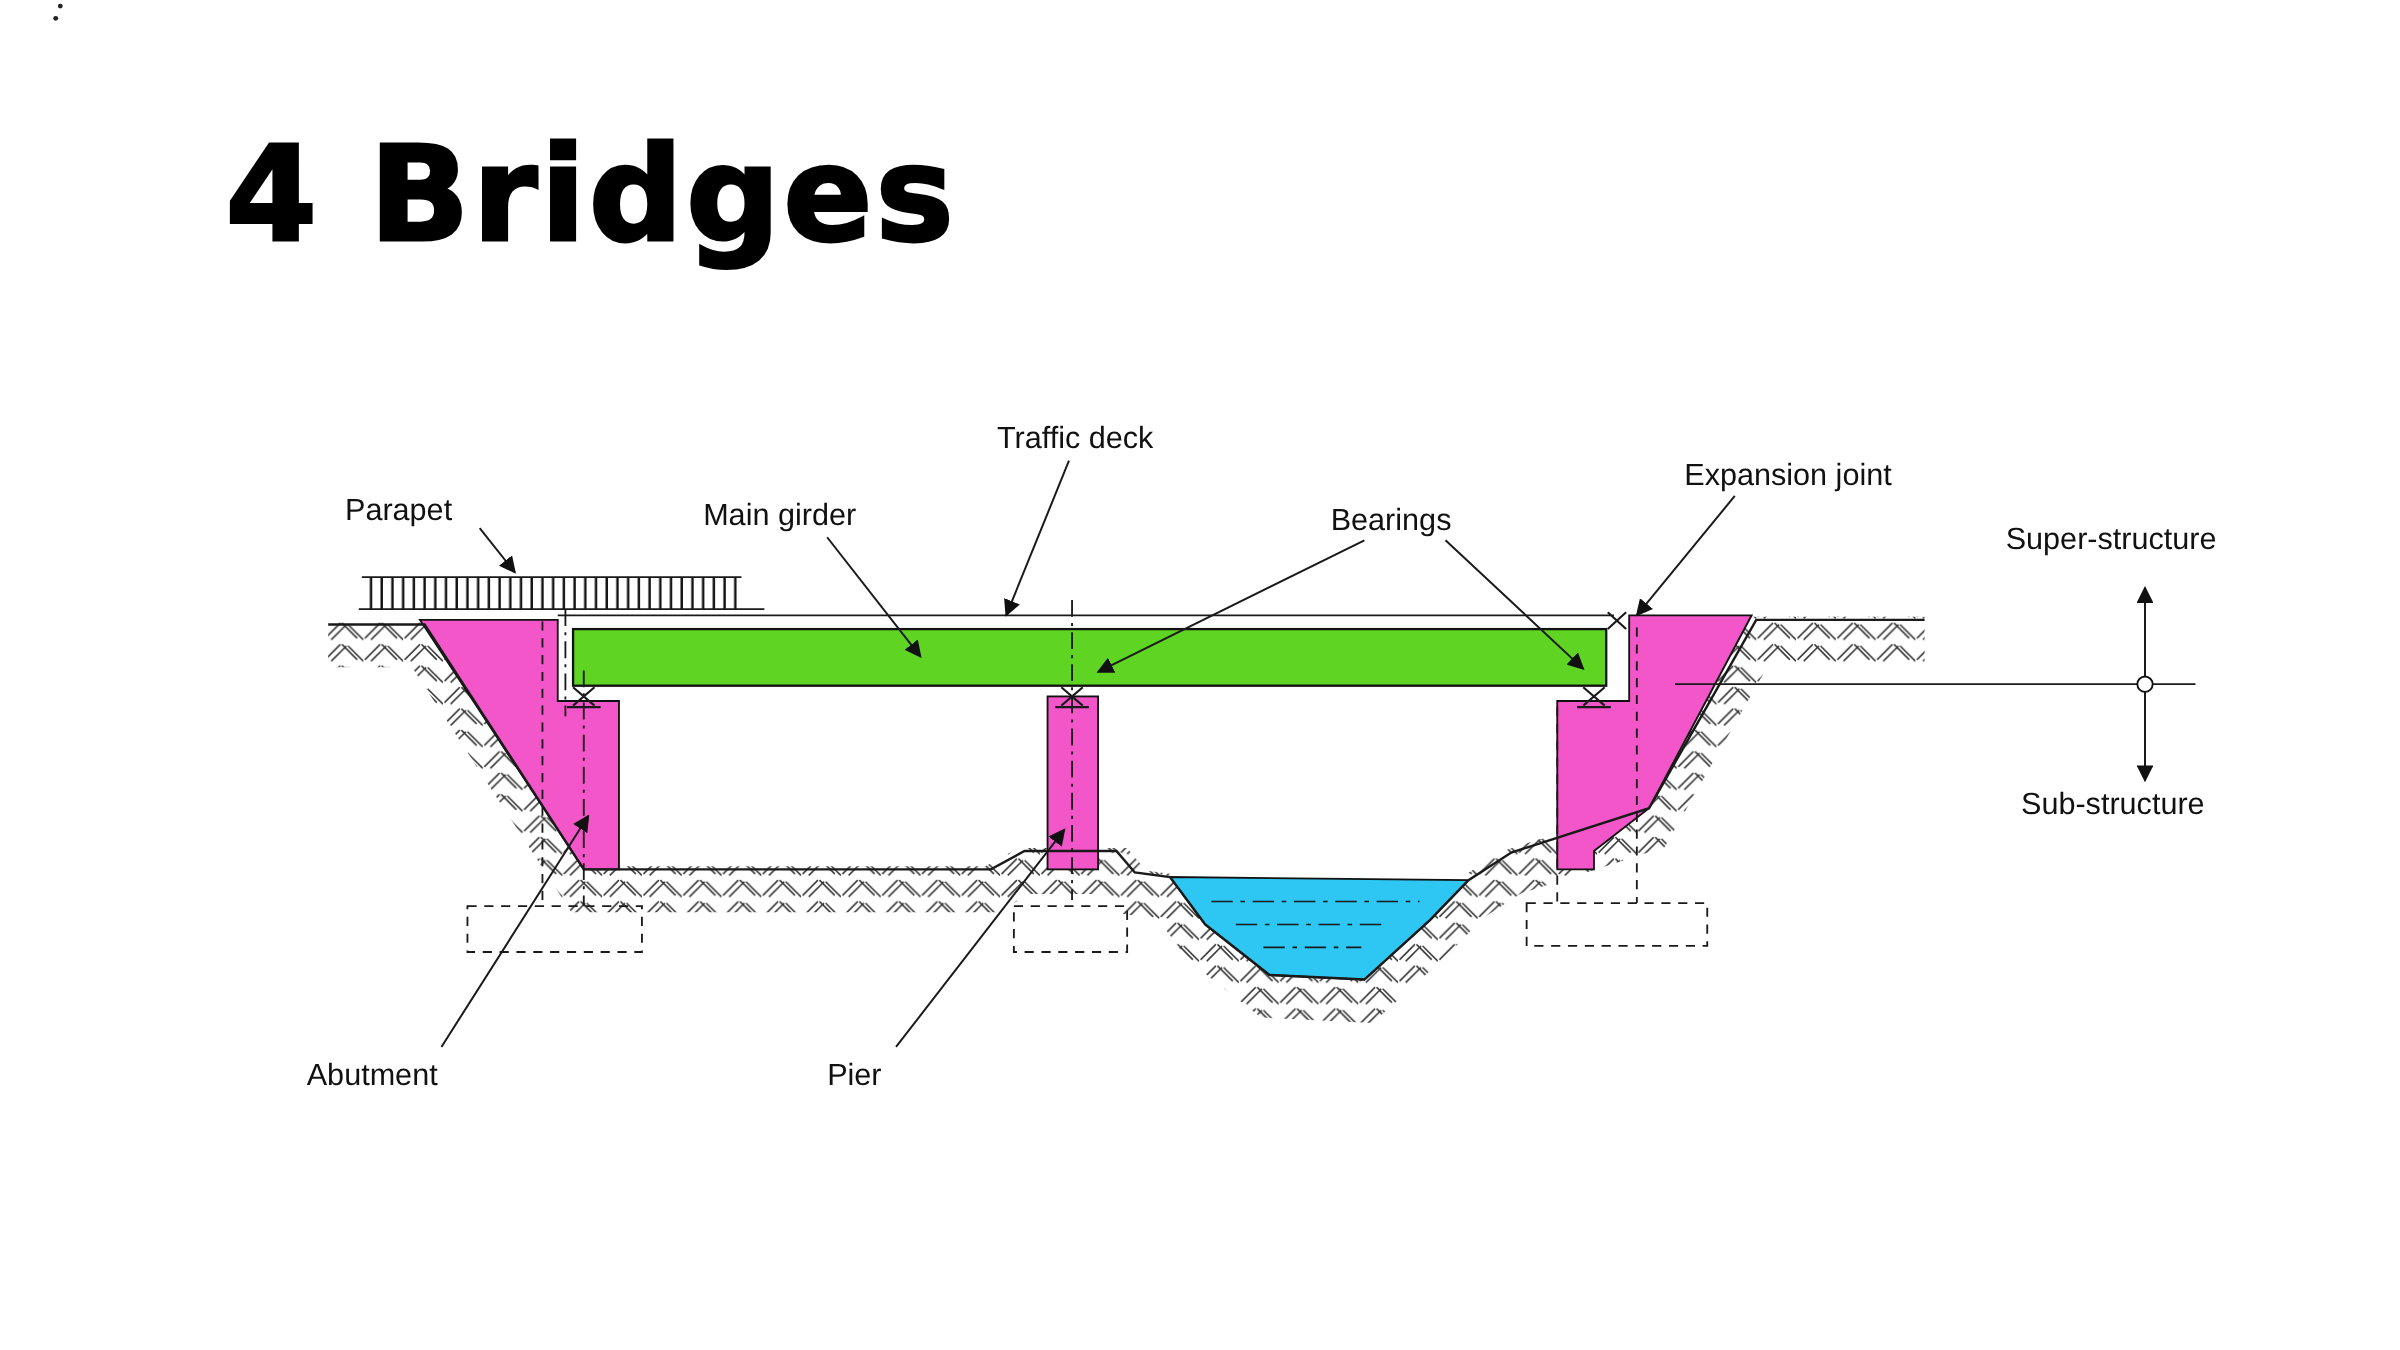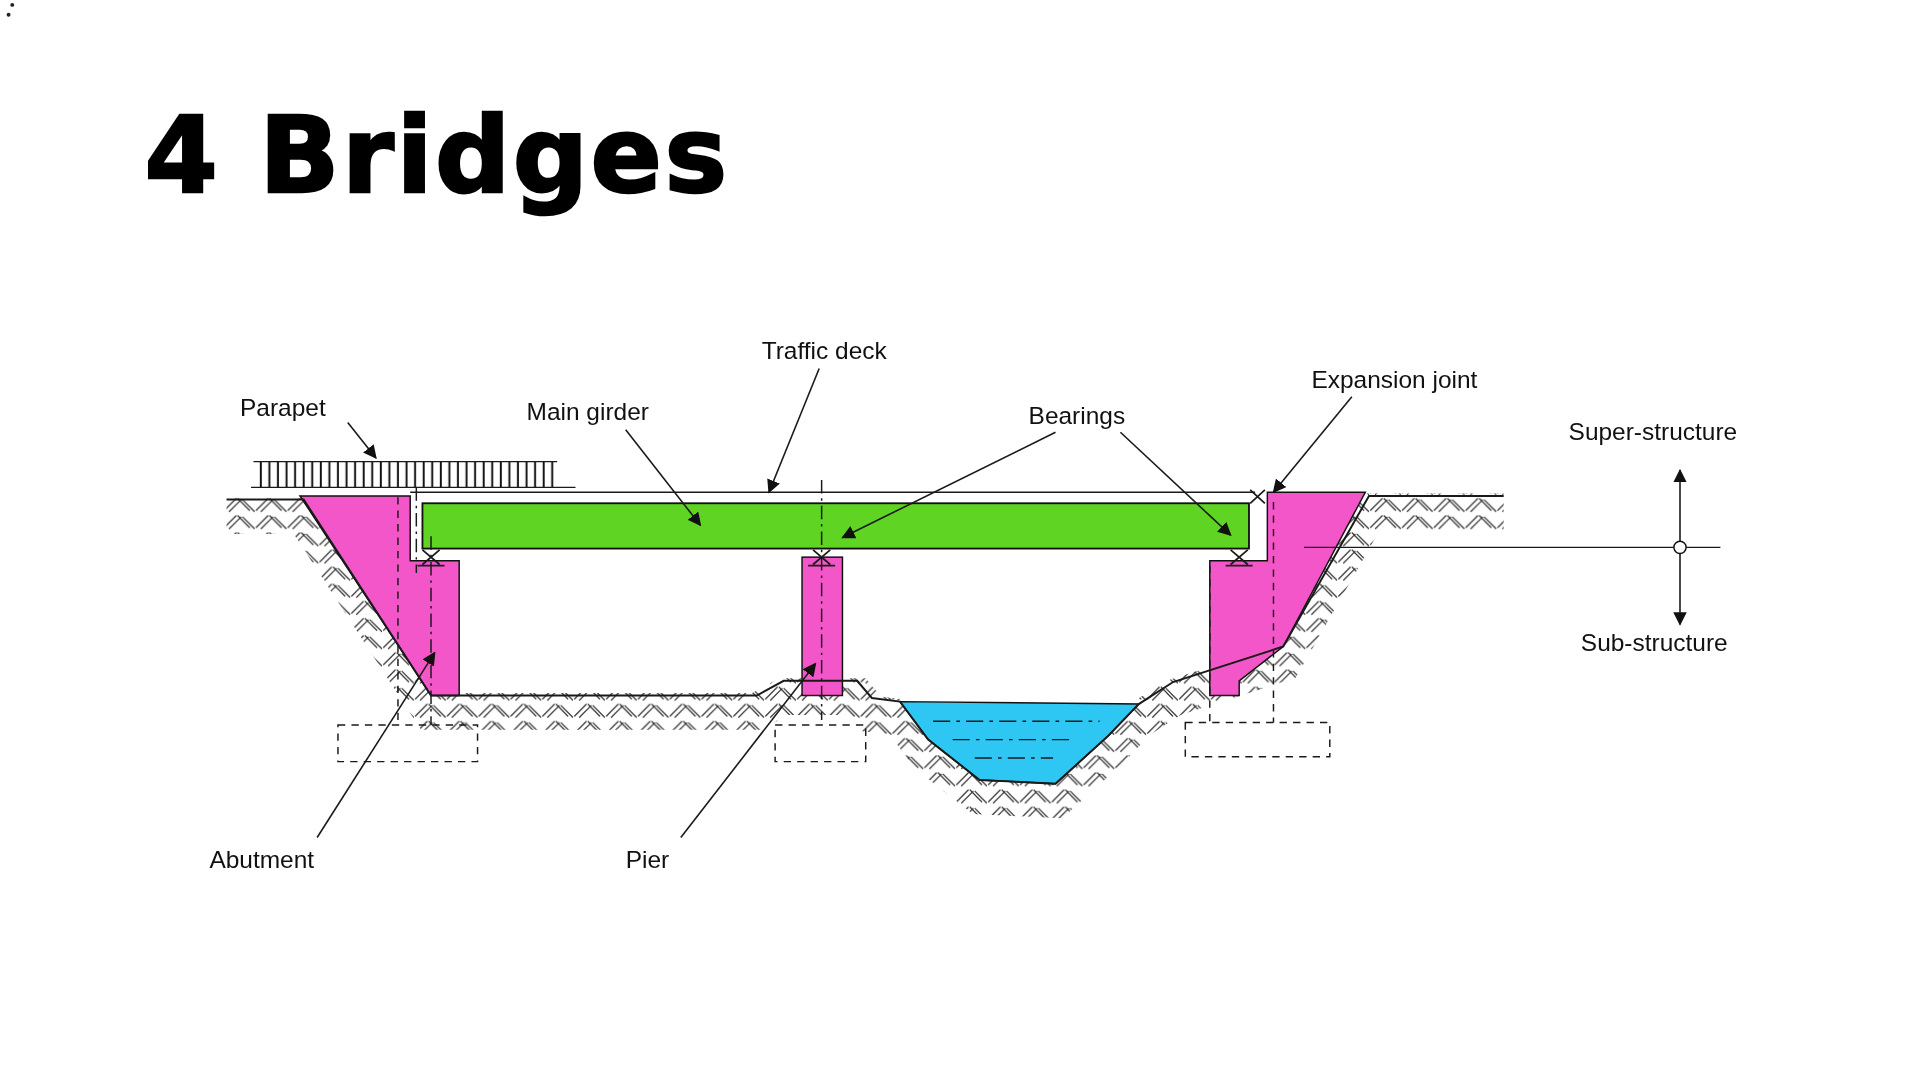--- a/index.html
+++ b/index.html
@@ -1,20 +1,20 @@
 <!DOCTYPE html>
 <html><head>
 <meta charset="utf-8">
 <style>
   html,body{margin:0;padding:0;}
   body{
     width:1920px;height:1080px;background:#ffffff;overflow:hidden;
     font-family:"Liberation Sans", sans-serif;
   }
-  .stage{position:relative;width:1768px;height:1080px;}
+  .stage{position:relative;width:1768px;height:1080px;margin-left:36px;}
   svg{position:absolute;left:0;top:0;display:block;}
   .ln{stroke:#1a1a1a;stroke-width:1.6;fill:none;}
   .thin{stroke:#1a1a1a;stroke-width:1.1;fill:none;}
   .dash{stroke:#1a1a1a;stroke-width:1.2;fill:none;stroke-dasharray:6 5;}
   .dashdot{stroke:#1a1a1a;stroke-width:1.2;fill:none;stroke-dasharray:11 4 2 4;}
   .arrowline{stroke:#1a1a1a;stroke-width:1.3;fill:none;}
   .lbl{font-family:"Liberation Sans", sans-serif;font-size:20px;fill:#111111;}
   .title-text{
     font-family:"DejaVu Sans","Liberation Sans",sans-serif;
     font-weight:bold;font-size:86px;fill:#000;stroke:#000;stroke-width:2;

